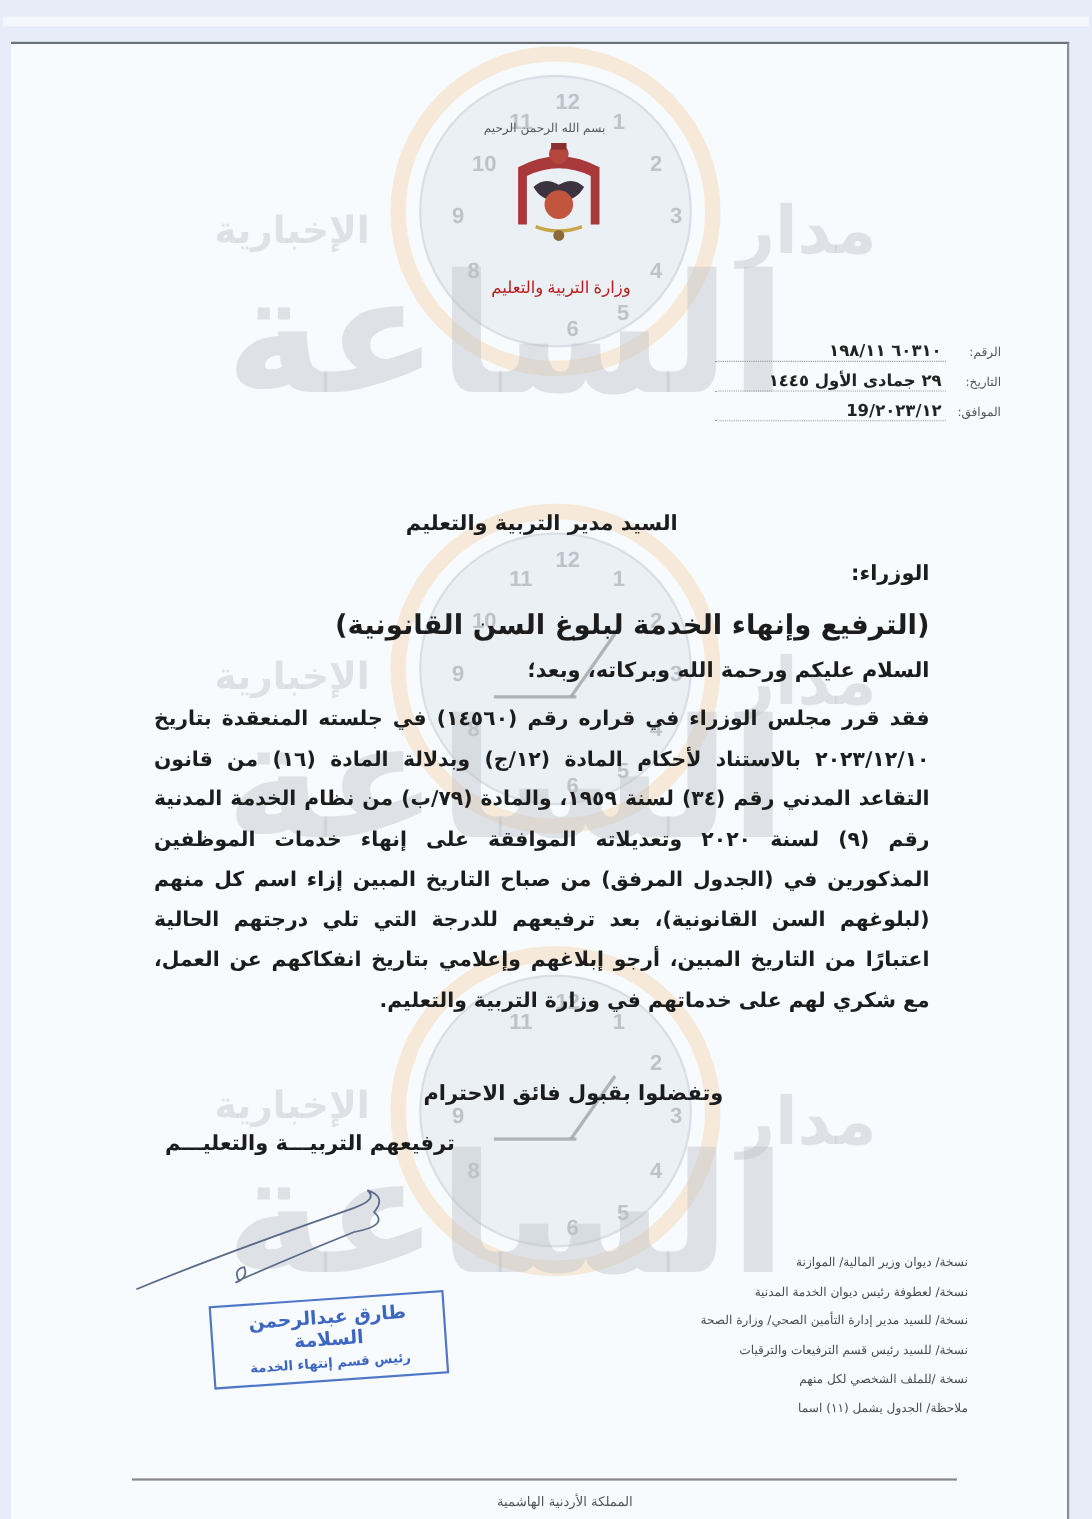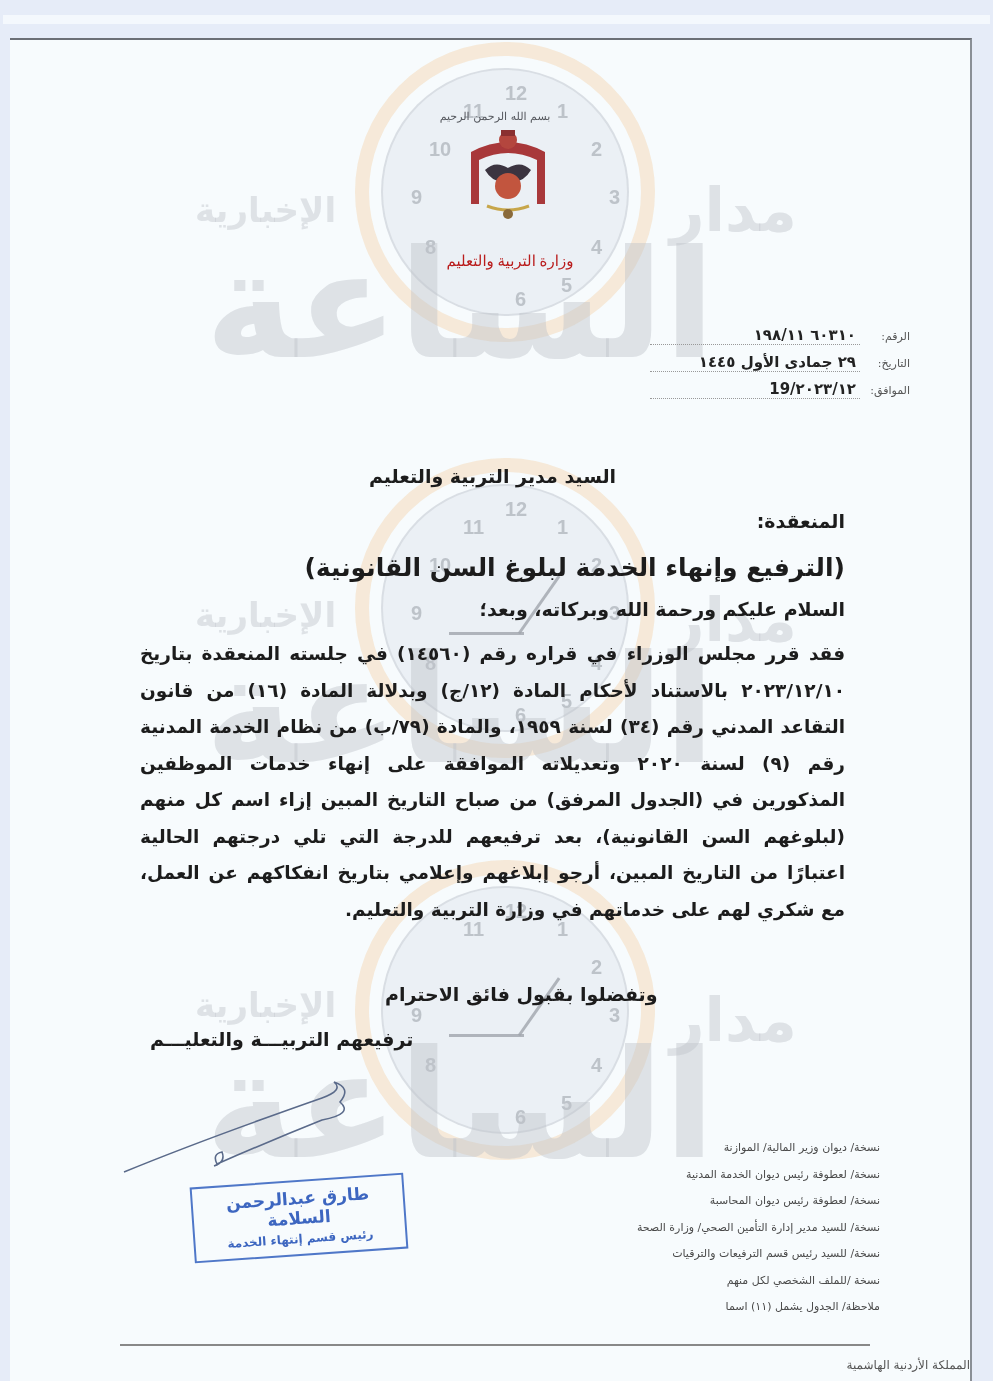--- a/index.html
+++ b/index.html
@@ -28,37 +28,37 @@
   .wm-text-big { font-family:"DejaVu Sans", sans-serif; font-weight:bold; color:rgba(190,196,202,0.45); }
   .emblem { position:absolute; left:453px; top:82px; width:90px; height:110px; }
   .ministry-logo-text { position:absolute; left:430px; top:212px; width:140px; text-align:center;
     font-family:Liberation Serif, serif; font-size:15px; color:#b91c1c; }
   .basmala { position:absolute; left:425px; top:70px; width:120px; text-align:center;
     font-family:"DejaVu Serif", serif; font-size:11px; color:#55585e; }
   .meta { position:absolute; right:60px; top:270px; width:260px; direction:rtl; font-size:11px; color:#444; }
   .meta-row { display:flex; align-items:baseline; height:27px; }
   .meta-label { width:50px; font-size:11px; color:#555; }
   .meta-value { flex:1; border-bottom:1px dotted #999; font-weight:bold; font-size:15px; color:#222;
-    padding-right:4px; white-space:nowrap;margin-top:16px; }
+    padding-right:4px; white-space:nowrap; }
   .doc { position:absolute; right:125px; left:130px; direction:rtl; color:#1c1c1c; }
   .addressee { position:absolute; top:425px; left:0; right:0; text-align:center; font-weight:bold; font-size:19px; }
   .subject-label { position:absolute; top:470px; right:0; font-weight:bold; font-size:19px; }
   .subject-text { position:absolute; top:513px; right:0; font-weight:bold; font-size:25px; }
   .greeting { position:absolute; top:558px; right:0; font-weight:bold; font-size:19px; }
   .body-text { position:absolute; top:596px; right:0; left:0; font-weight:bold; font-size:18.5px; line-height:36.5px; text-align:justify; text-align-last:right; }
   .closing { position:absolute; top:943px; left:245px; font-weight:bold; font-size:19px; }
   .signer-title { position:absolute; top:988px; left:10px; font-weight:bold; font-size:19px; }
   .cc { position:absolute; right:90px; top:1095px; direction:rtl; font-size:11px; color:#4a4a4a; line-height:26.5px; }
   .stamp { position:absolute; left:182px; top:1140px; width:210px; height:72px;
     border:2px solid #4f77c8; transform:rotate(-4deg); color:#3d66c0; direction:rtl; text-align:center; font-weight:bold; }
   .stamp-name { font-size:17px; margin-top:6px; }
   .stamp-role { font-size:12px; margin-top:4px; }
   .signature { position:absolute; left:112px; top:1040px; }
   .footer-line { position:absolute; left:110px; top:1304px; width:750px; height:2px; background:#888; }
-  .footer-country { position:absolute; left:0; right:0; top:1318px; direction:rtl; font-family:"DejaVu Serif", serif; font-size:12px; color:#555;padding-left:47px; }
+  .footer-country { position:absolute; left:0; right:0; top:1318px; text-align:center; direction:rtl; font-family:"DejaVu Serif", serif; font-size:12px; color:#555;padding-left:47px; }
 </style>
 </head>
 <body>
 
 <div class="top-strip"></div>
 
 <div class="page">
 
   <div class="wm" style="left:0;top:0;width:960px;height:1343px;">
     <div class="clock" style="left:345px;top:2px;">
@@ -144,21 +144,21 @@
       <span class="meta-value">٢٩ جمادى الأول ١٤٤٥</span>
     </div>
     <div class="meta-row">
       <span class="meta-label">الموافق:</span>
       <span class="meta-value">٢٠٢٣/١٢/19</span>
     </div>
   </div>
 
   <div class="doc" style="top:0;height:1343px;">
     <div class="addressee">السيد مدير التربية والتعليم</div>
-    <div class="subject-label">المنعقدة:</div>
+    <div class="subject-label">الوزراء:</div>
     <div class="subject-text">(الترفيع وإنهاء الخدمة لبلوغ السن القانونية)</div>
     <div class="greeting">السلام عليكم ورحمة الله وبركاته، وبعد؛</div>
     <div class="body-text">فقد قرر مجلس الوزراء في قراره رقم (١٤٥٦٠) في جلسته المنعقدة بتاريخ ٢٠٢٣/١٢/١٠ بالاستناد لأحكام المادة (١٢/ج) وبدلالة المادة (١٦) من قانون التقاعد المدني رقم (٣٤) لسنة ١٩٥٩، والمادة (٧٩/ب) من نظام الخدمة المدنية رقم (٩) لسنة ٢٠٢٠ وتعديلاته الموافقة على إنهاء خدمات الموظفين المذكورين في (الجدول المرفق) من صباح التاريخ المبين إزاء اسم كل منهم (لبلوغهم السن القانونية)، بعد ترفيعهم للدرجة التي تلي درجتهم الحالية اعتبارًا من التاريخ المبين، أرجو إبلاغهم وإعلامي بتاريخ انفكاكهم عن العمل، مع شكري لهم على خدماتهم في وزارة التربية والتعليم.</div>
     <div class="closing">وتفضلوا بقبول فائق الاحترام</div>
     <div class="signer-title">ترفيعهم التربيـــة والتعليـــم</div>
   </div>
 
   <div class="signature">
     <svg width="240" height="100" viewBox="0 0 240 100">
       <path d="M2 92 Q80 60 200 18 Q222 10 212 2 Q230 8 218 22 Q232 34 200 40 Q150 60 95 84 Q90 74 100 72 Q104 82 92 86" stroke="#5a6a8a" stroke-width="1.6" fill="none"></path>
@@ -166,21 +166,20 @@
   </div>
 
   <div class="stamp">
     <div class="stamp-name">طارق عبدالرحمن السلامة</div>
     <div class="stamp-role">رئيس قسم إنتهاء الخدمة</div>
   </div>
 
   <div class="cc">
     <div>نسخة/ ديوان وزير المالية/ الموازنة</div>
     <div>نسخة/ لعطوفة رئيس ديوان الخدمة المدنية</div>
-    <div>نسخة/ لعطوفة رئيس ديوان المحاسبة</div>
     <div>نسخة/ للسيد مدير إدارة التأمين الصحي/ وزارة الصحة</div>
     <div>نسخة/ للسيد رئيس قسم الترفيعات والترقيات</div>
     <div>نسخة /للملف الشخصي لكل منهم</div>
     <div>ملاحظة/ الجدول يشمل (١١) اسما</div>
   </div>
 
   <div class="footer-line"></div>
   <div class="footer-country">المملكة الأردنية الهاشمية</div>
 
 </div>

